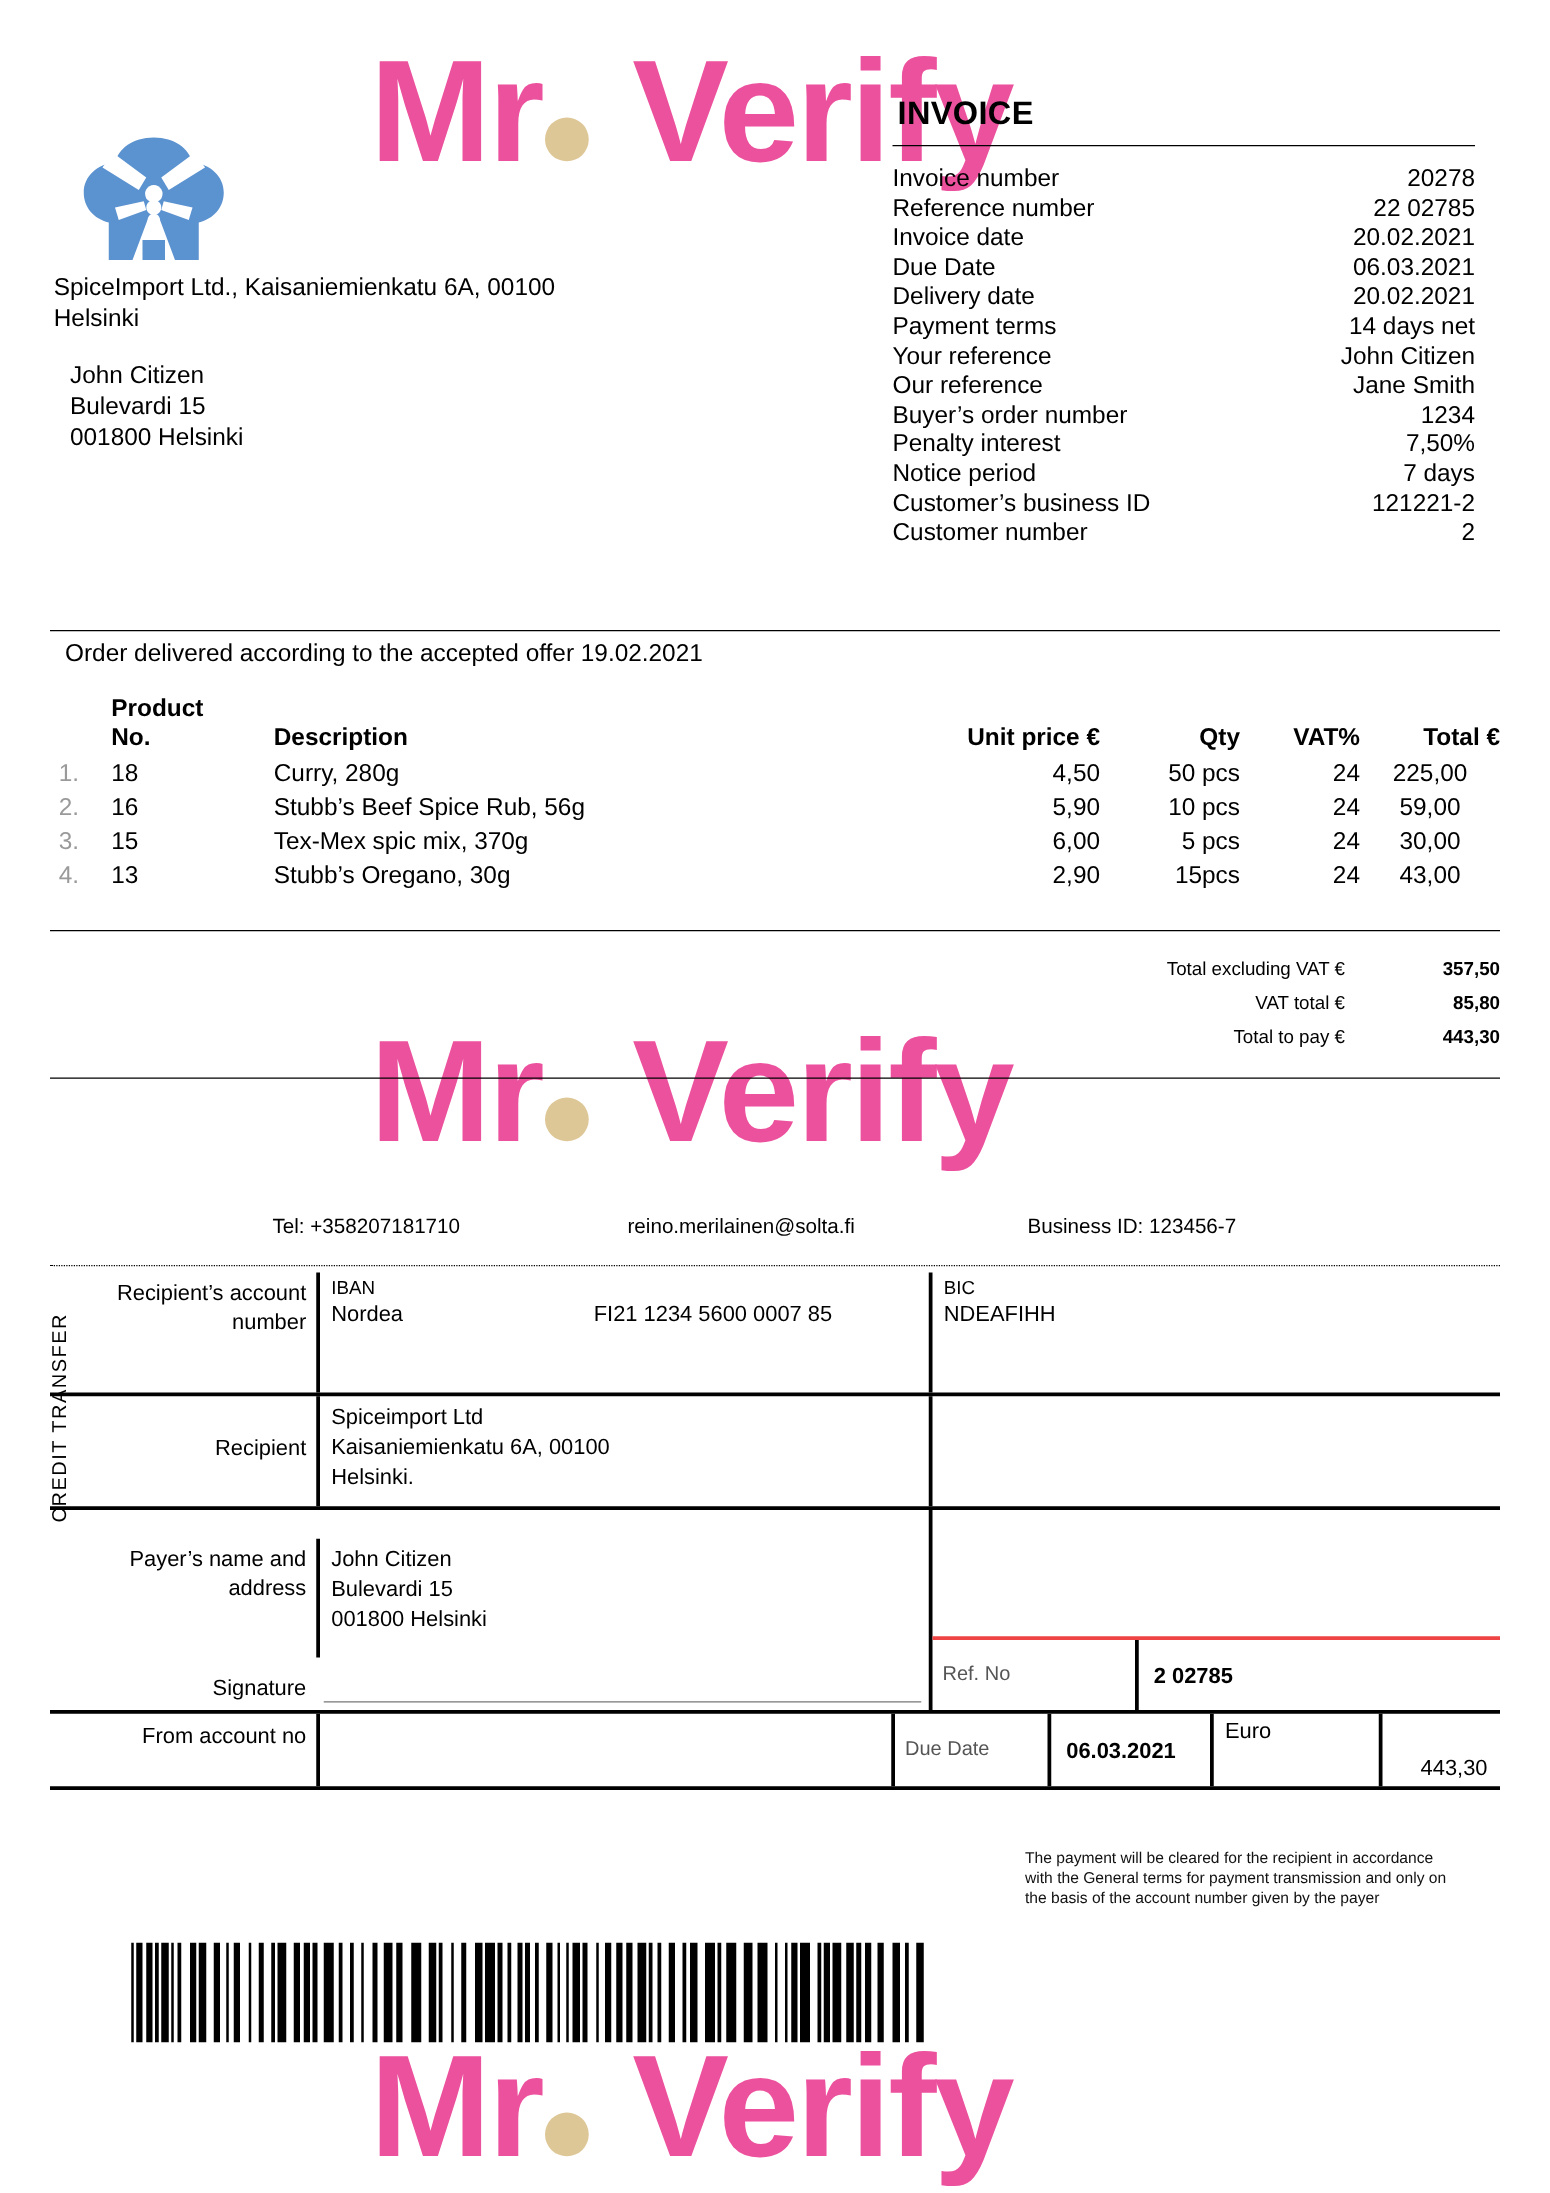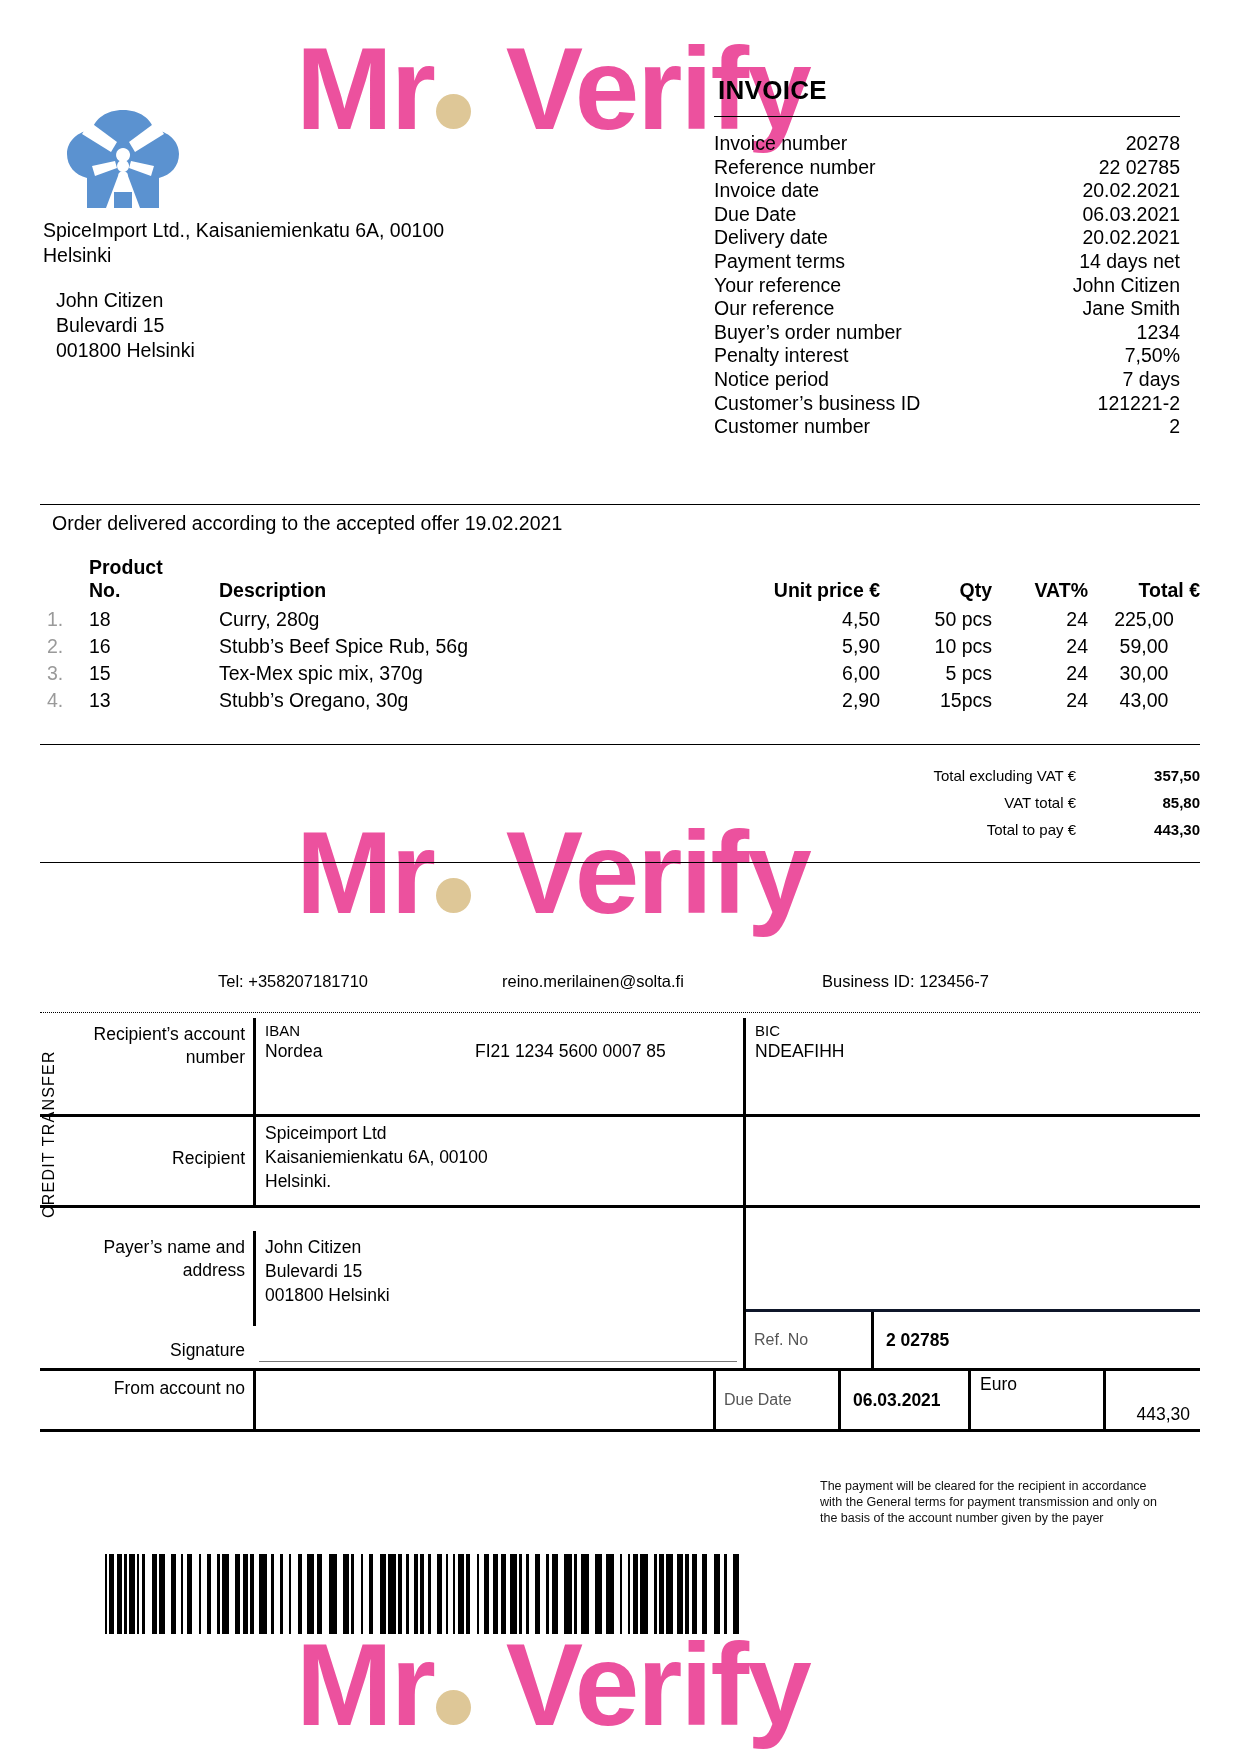--- a/index.html
+++ b/index.html
@@ -235,21 +235,21 @@
     line-height: 24px;
   }
   .right-col {
     width: 457px;
     flex: 0 0 457px;
     padding: 4px 0 4px 9px;
     box-sizing: border-box;
     line-height: 24px;
   }
 
-  .bd-t  { border-top: 3px solid #0f172a; }
+  .bd-t  { border-top: 3px solid #ef4444; gap: 37px; }
   .bd-b  { border-bottom: 3px solid #000; }
   .bd-l  { border-left: 3px solid #000; }
 
   .small-cap { font-size: 15px; line-height: 17px; display: block; }
   .iban-line { display: flex; }
   .iban-bank { width: 210px; flex: 0 0 210px; }
 
   .sig-rule {
     flex: 1 1 auto;
     border-bottom: 1.2px solid #777;

